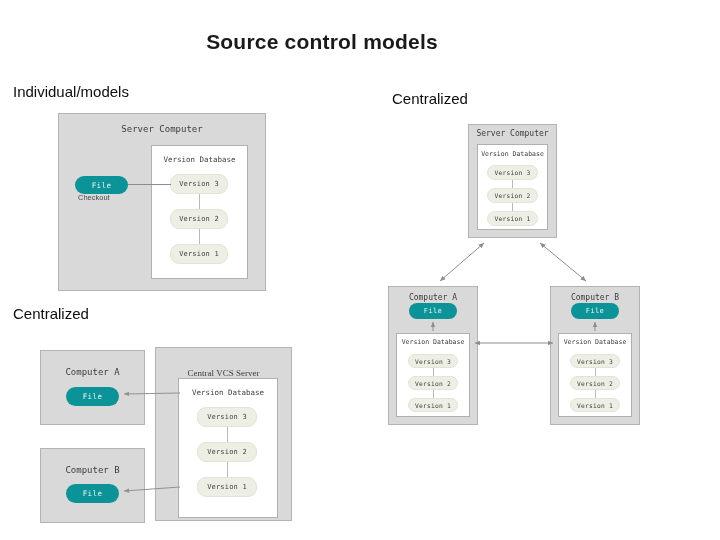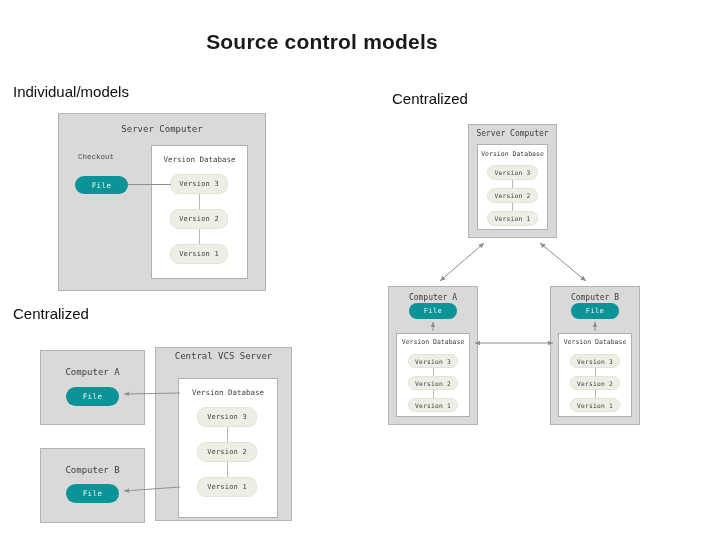--- a/index.html
+++ b/index.html
@@ -32,22 +32,22 @@
   }
   .cap{
     position:absolute;width:100%;left:0;text-align:center;
     font-family:"DejaVu Sans Mono","Liberation Mono",monospace;
     color:#3d3d3d;white-space:nowrap;
   }
   .cap-lg{font-size:9px;}
   .cap-sm{font-size:7.5px;}
   .mono-lbl{
     position:absolute;
-    font-family:Liberation Mono, monospace;
-    font-size:7.5px;color:#4a4a4a;white-space:nowrap;
+    font-family:Liberation Sans, sans-serif;
+    font-size:7.5px;color:#4a4a4a;white-space:nowrap;margin-top:40px;
   }
 
   .vpill{
     position:absolute;background:#edeee4;border:1px solid #e3e4d8;border-radius:9px;
     box-sizing:border-box;display:flex;align-items:center;justify-content:center;
     font-family:"DejaVu Sans Mono","Liberation Mono",monospace;
     font-size:7px;color:#3f3f3f;letter-spacing:.2px;
   }
   .fpill{
     position:absolute;background:#0c9397;border-radius:40px;
@@ -95,21 +95,21 @@
     <div class="cap cap-lg" style="top:16px;">Computer A</div>
   </div>
   <div class="fpill" style="left:66px;top:387px;width:53px;height:19px;">File</div>
 
   <div class="gbox" style="left:40px;top:448px;width:105px;height:75px;">
     <div class="cap cap-lg" style="top:16px;">Computer B</div>
   </div>
   <div class="fpill" style="left:66px;top:484px;width:53px;height:19px;">File</div>
 
   <div class="gbox" style="left:155px;top:347px;width:137px;height:174px;">
-    <div class="cap cap-lg" style="top:3px;">Central VCS Server</div>
+    <div class="cap cap-lg" style="top:20px;font-family:Liberation Serif, serif;">Central VCS Server</div>
   </div>
 
   <div class="wbox" style="left:178px;top:378px;width:100px;height:140px;">
     <div class="cap cap-sm" style="top:9px;">Version Database</div>
   </div>
 
   <div class="vline" style="left:227px;top:427px;height:18px;"></div>
   <div class="vline" style="left:227px;top:462px;height:18px;"></div>
 
   <div class="vpill" style="left:197px;top:407px;width:60px;height:20px;">Version 3</div>

